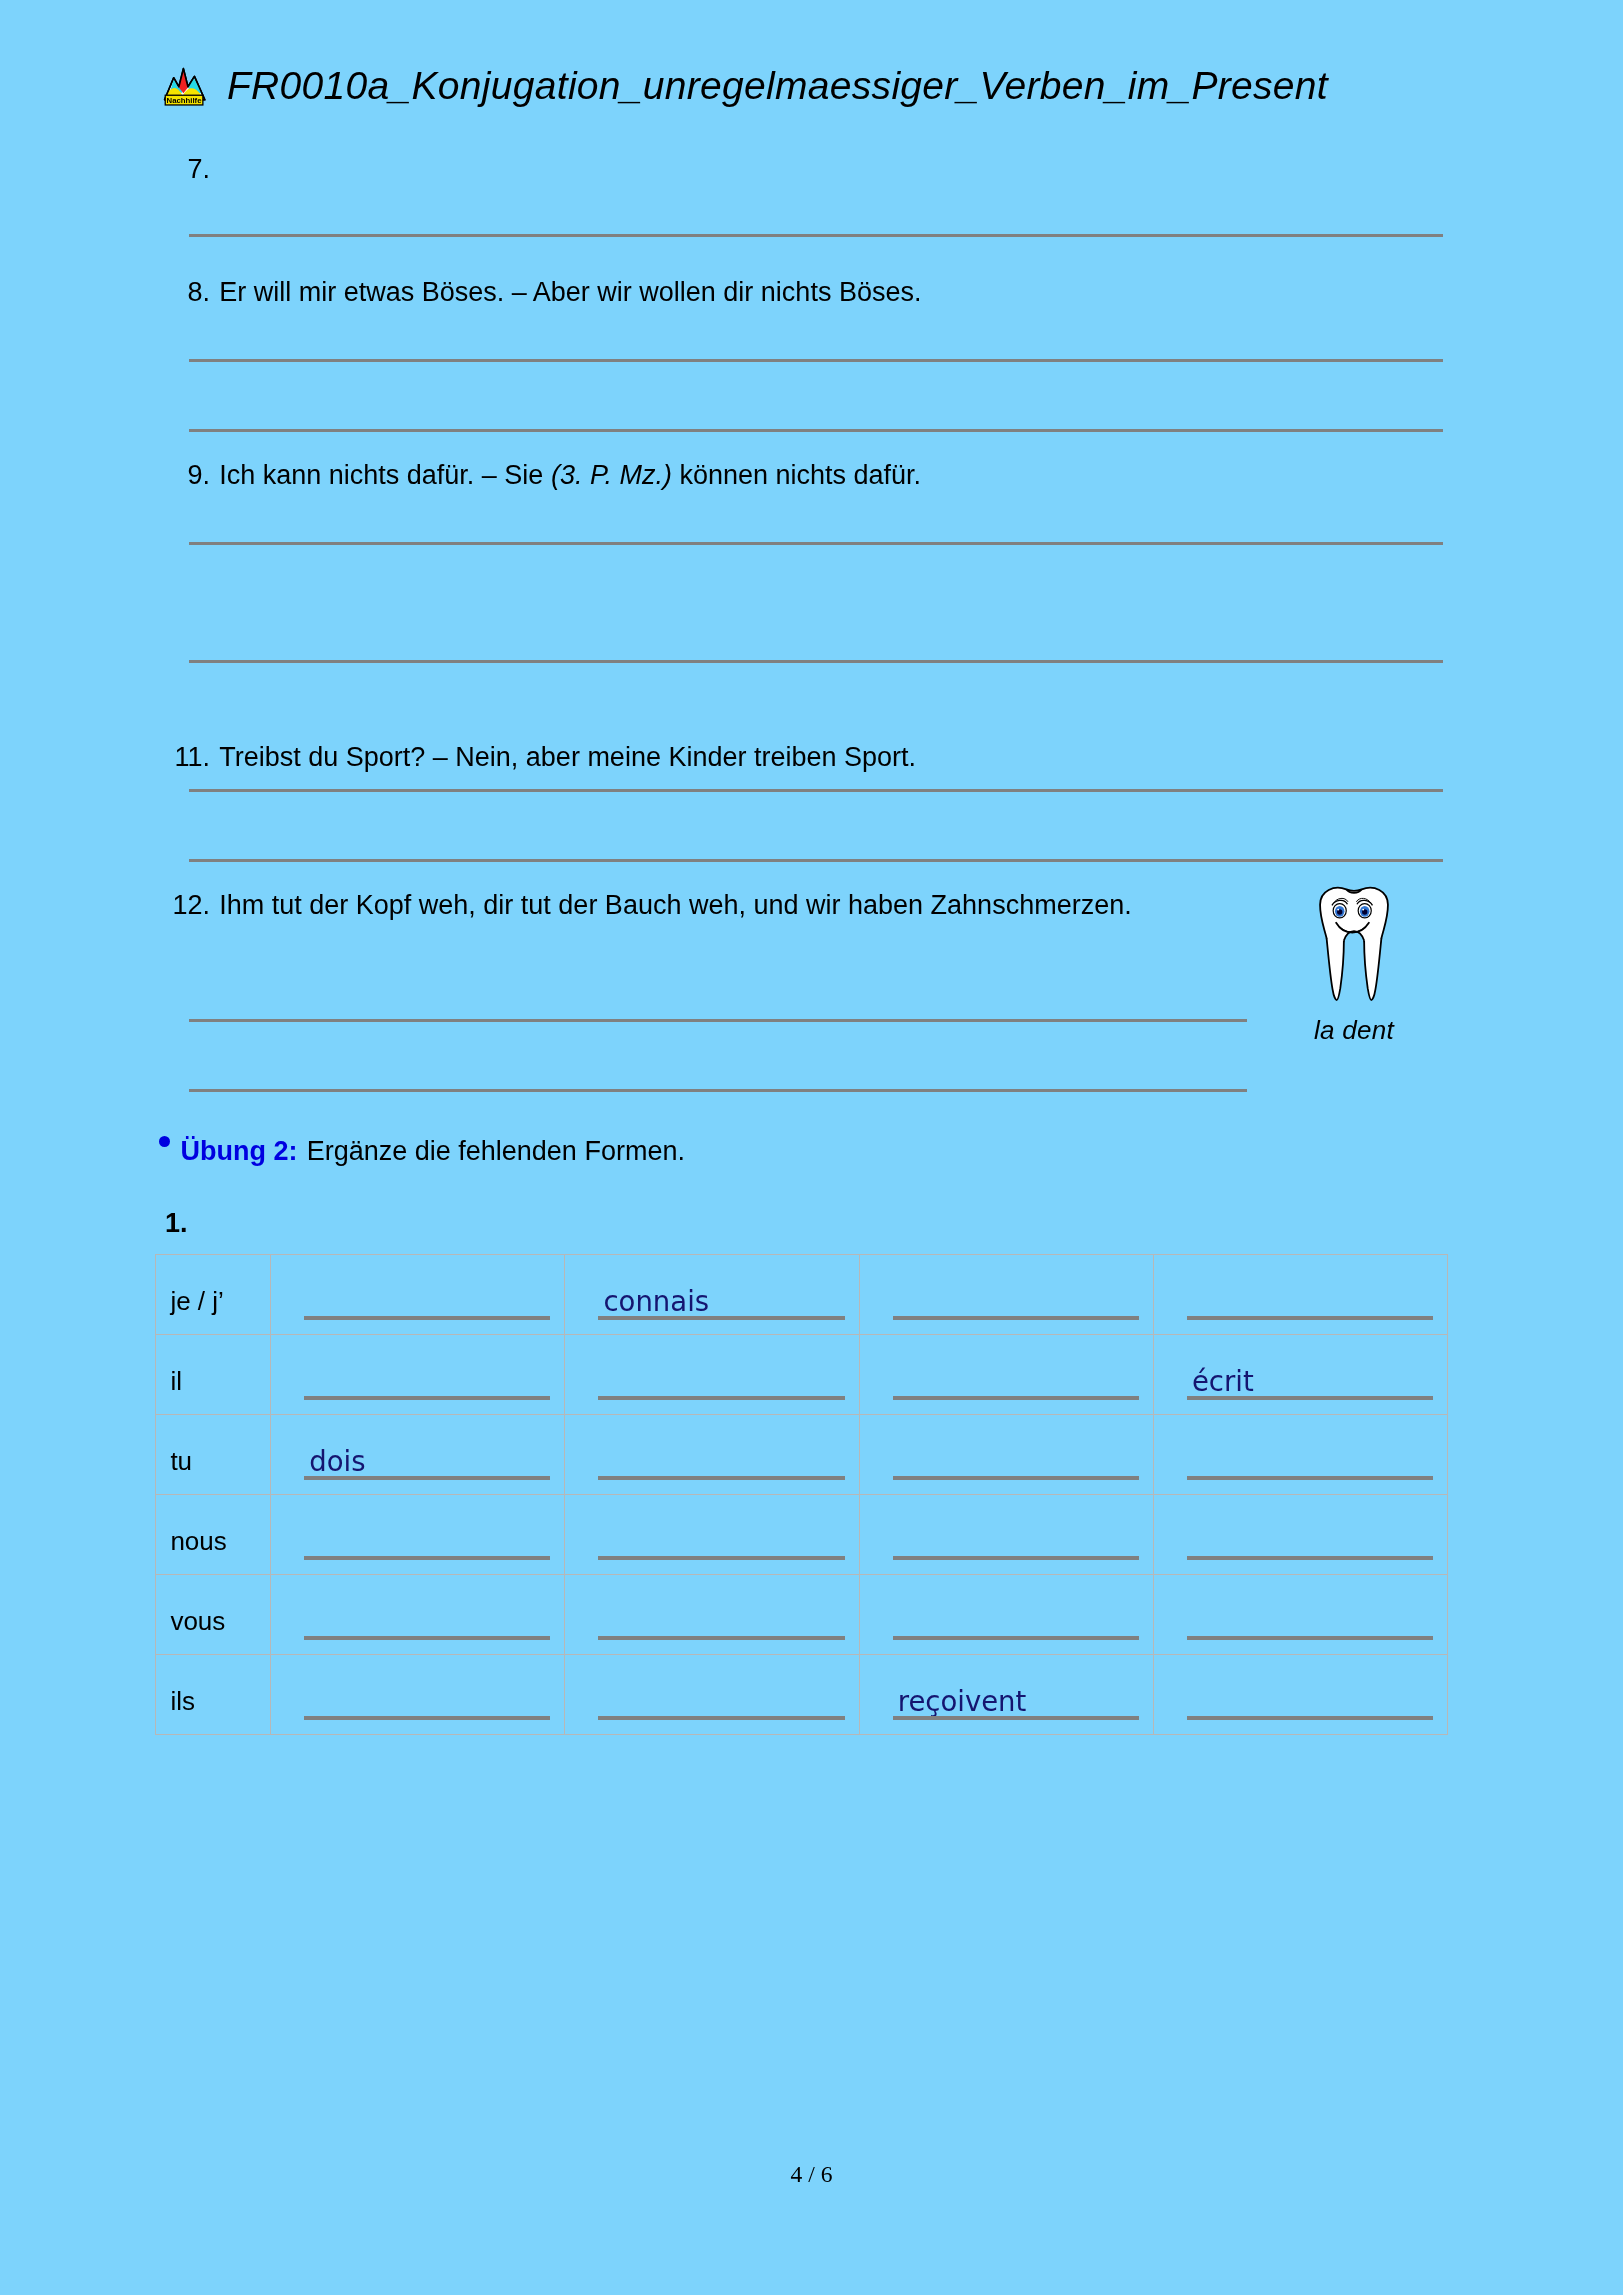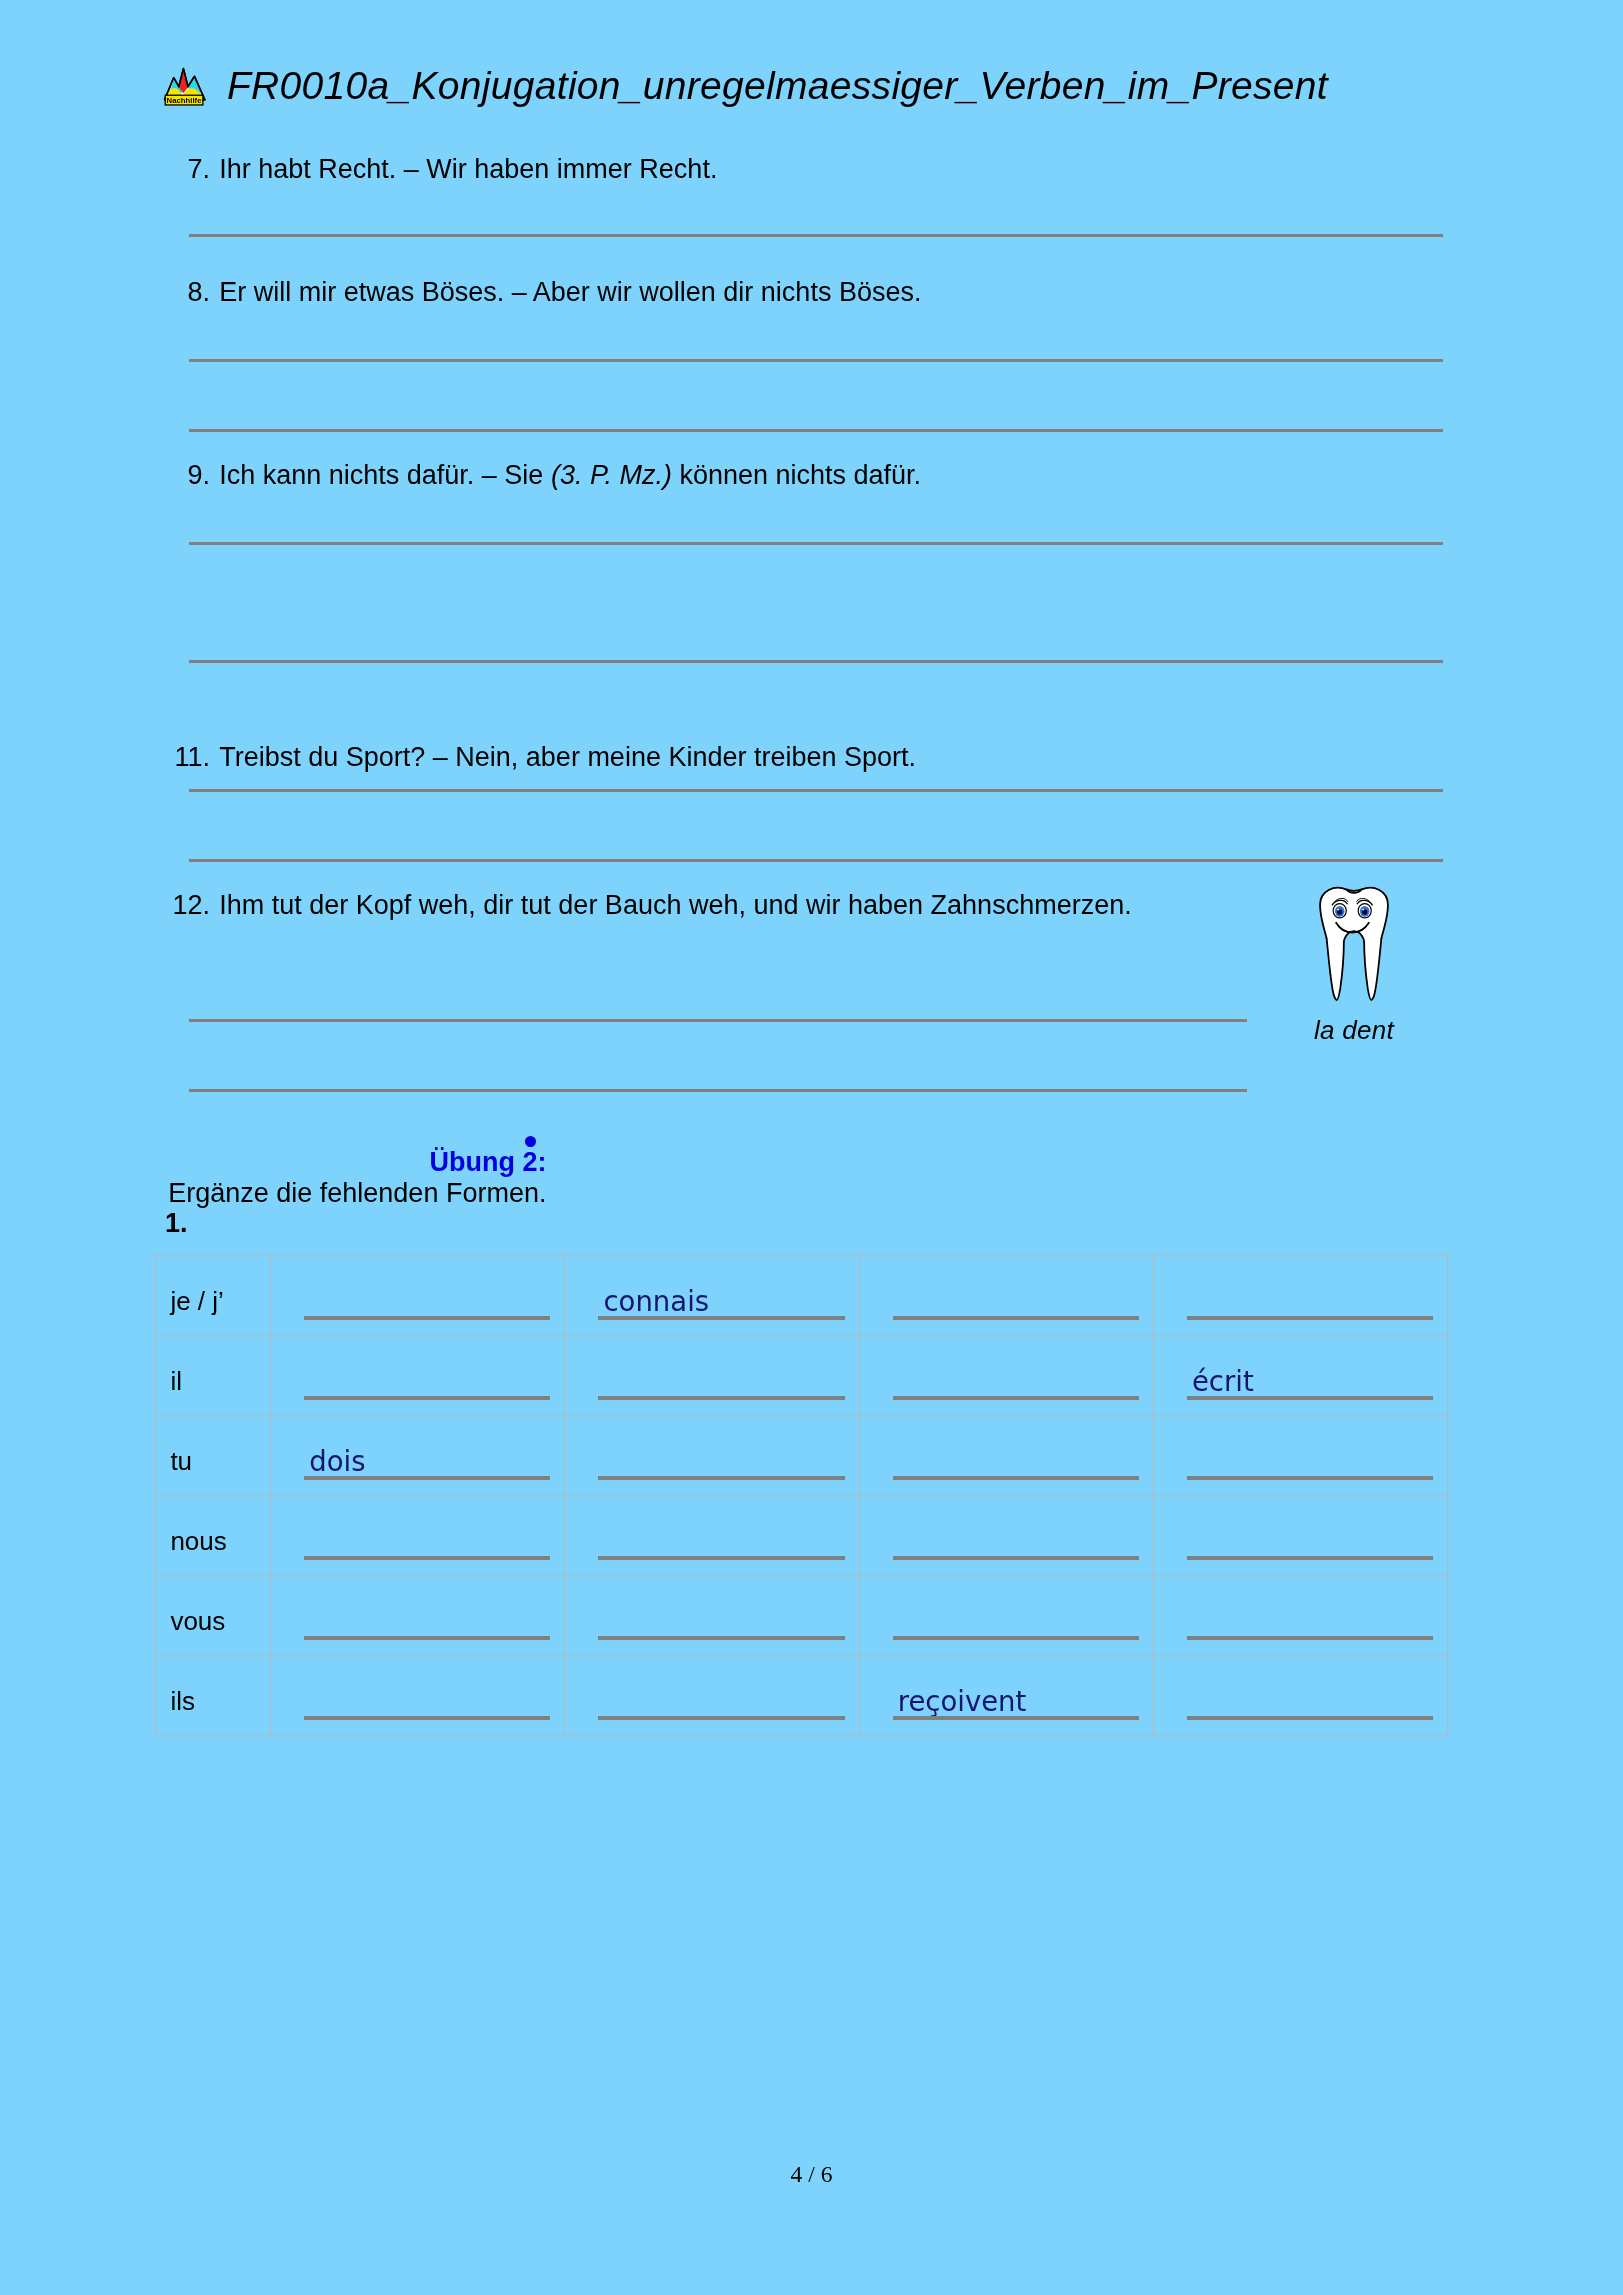--- a/index.html
+++ b/index.html
@@ -73,24 +73,23 @@
     height: 3.3px;
     background: #808080;
   }
 
   
   .uebung {
     position: absolute;
     left: 159px;
     top: 1136px;
     display: flex;
-    align-items: flex-end;
+    align-items: flex-start;
     font-size: 27px;
     white-space: nowrap;
-    flex-direction: column;
   }
   .bullet {
     width: 11px;
     height: 11px;
     border-radius: 50%;
     background: #0000e0;
     margin-right: 10.5px;
     flex: none;
   }
   .uebung-label {
@@ -211,21 +210,20 @@
         <path d="M4 56 L18 22 L26 36 L33 8 L40 36 L50 20 L66 56 Z" fill="none" stroke="#000000" stroke-width="2.5" stroke-linejoin="round"></path>
         <rect x="5" y="49" width="58" height="15" fill="#f5e400" stroke="#000000" stroke-width="2"></rect>
         <text x="34" y="61" font-family="'Liberation Sans', sans-serif" font-size="12" font-weight="bold" fill="#000000" text-anchor="middle">Nachhilfe</text>
       </svg>
     </div>
     <div class="header-title">FR0010a_Konjugation_unregelmaessiger_Verben_im_Present</div>
   </div>
 
   <div class="item" style="left:162px; top:152px; width:1283px;">
     <span class="item-num" style="width:48px;">7.</span>
-    <span class="item-text"><span>Ihr habt Recht. – Wir haben immer Recht.</span></span>
   </div>
   <div class="rule" style="left:189px; top:234px; width:1254px;"></div>
 
   <div class="item" style="left:162px; top:275px; width:1283px;">
     <span class="item-num" style="width:48px;">8.</span>
     <span class="item-text"><span>Er will mir etwas Böses. – Aber wir wollen dir nichts Böses.</span></span>
   </div>
   <div class="rule" style="left:189px; top:359px; width:1254px;"></div>
   <div class="rule" style="left:189px; top:429px; width:1254px;"></div>
 

